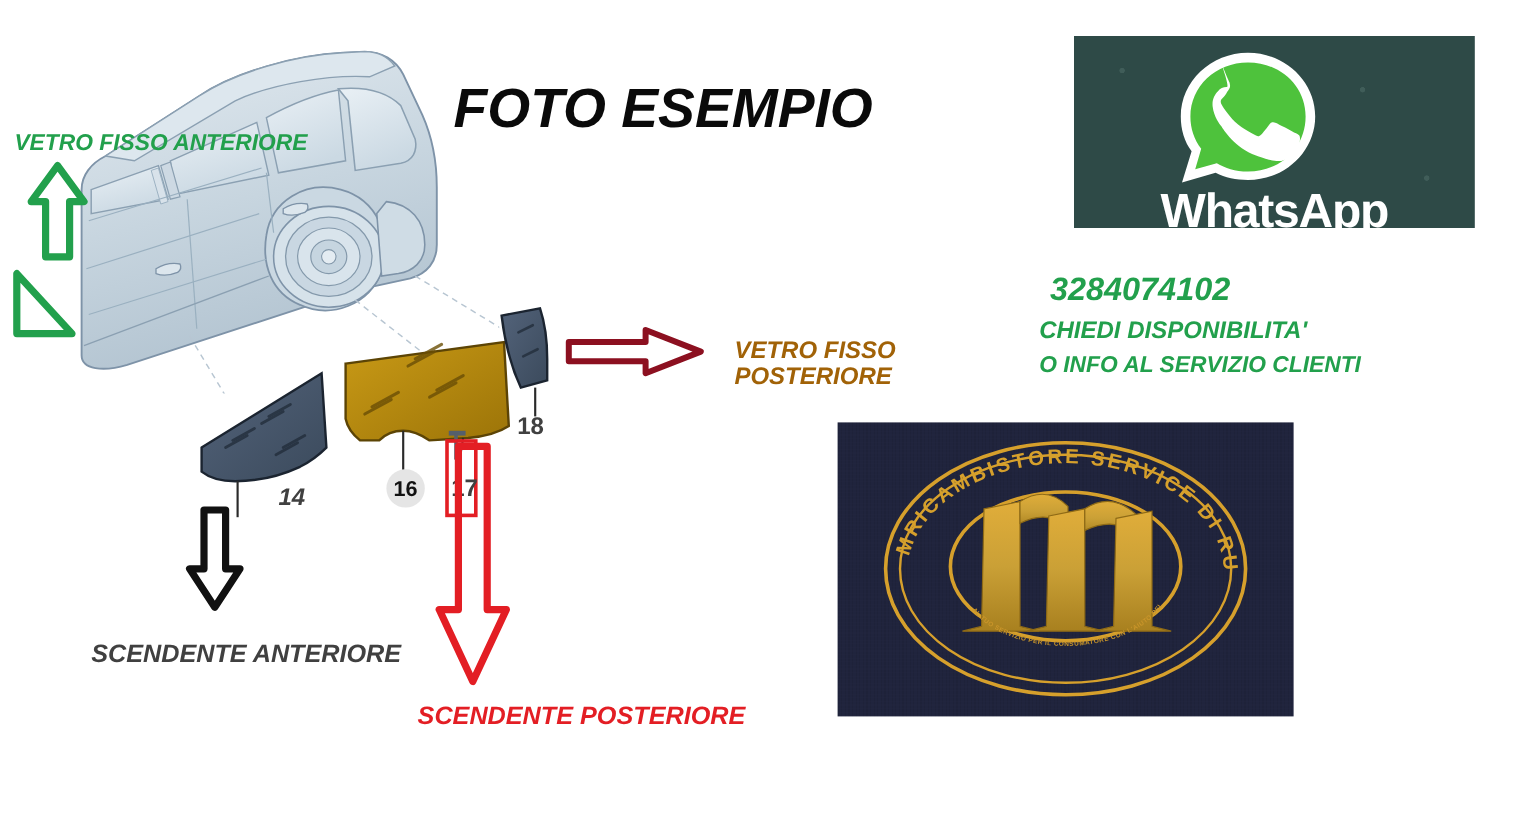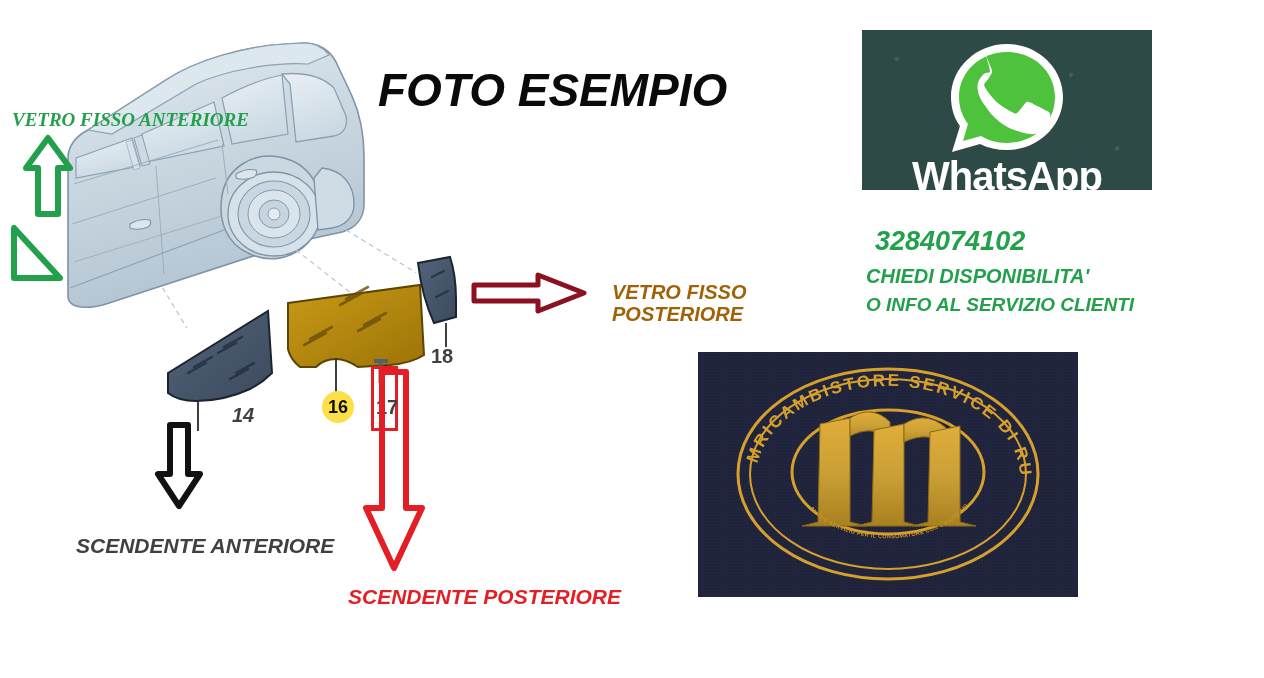--- a/index.html
+++ b/index.html
@@ -27,22 +27,22 @@
     font-family:"Liberation Sans",sans-serif;
     font-weight:bold;font-style:italic;color:#404040;white-space:nowrap;
   }
   .t-red{
     font-family:"Liberation Sans",sans-serif;
     font-weight:bold;font-style:italic;color:#e31e24;white-space:nowrap;
   }
 
   
   .wa-box{
-    left:862px;top:30px;width:290px;height:160px;
-    background:#2e4a47;overflow:hidden;
+    left:895px;top:30px;width:290px;height:160px;
+    background:#2e4a47;overflow:hidden;padding-left:44px;
   }
   .wa-texture{
     position:absolute;inset:0;opacity:.16;
     background-image:
       radial-gradient(circle at 12% 18%, #9fc0b8 0 2px, transparent 2.5px),
       radial-gradient(circle at 34% 60%, #9fc0b8 0 2px, transparent 2.5px),
       radial-gradient(circle at 72% 28%, #9fc0b8 0 2px, transparent 2.5px),
       radial-gradient(circle at 88% 74%, #9fc0b8 0 2px, transparent 2.5px),
       radial-gradient(circle at 55% 88%, #9fc0b8 0 2px, transparent 2.5px);
   }
@@ -179,33 +179,33 @@
 
     <g>
       <path d="M224,104 l14,0 l0,4 l-14,0 Z" fill="#555f6b"></path>
       <path d="M230,106 l0,22" stroke="#555f6b" stroke-width="3"></path>
     </g>
   </svg>
 
   <div class="abs t-black" style="left:232px;top:404px;font-size:20px;">14</div>
 
   <div class="abs" style="left:322px;top:391px;width:32px;height:32px;border-radius:50%;
-       background:#fde047;display:flex;align-items:center;justify-content:center;text-align:center;">
+       background:#e5e5e5;display:flex;align-items:center;justify-content:center;text-align:center;">
     <span style="font-family:'Liberation Sans',sans-serif;font-weight:bold;font-size:18px;color:#111;">16</span>
   </div>
 
   <div class="abs" style="left:371px;top:366px;width:27px;height:65px;
        border:3px solid #e31e24;box-sizing:border-box;"></div>
   <div class="abs t-black" style="left:376px;top:396px;font-size:20px;font-style:normal;">17</div>
 
   <div class="abs t-black" style="left:431px;top:345px;font-size:20px;font-style:normal;">18</div>
 
   <div class="abs t-title" style="left:378px;top:41px;margin-top:22px;">FOTO ESEMPIO</div>
 
-  <div class="abs t-green" style="left:12px;top:109px;font-size:19px;font-family:Liberation Serif, serif;">VETRO FISSO ANTERIORE</div>
+  <div class="abs t-green" style="left:12px;top:109px;font-size:19px;">VETRO FISSO ANTERIORE</div>
 
   <svg class="abs" style="left:22px;top:134px;" width="52" height="84" viewBox="0 0 52 84">
     <path d="M26,4 L48,34 L36,34 L36,80 L16,80 L16,34 L4,34 Z" fill="#ffffff" stroke="#22a04c" stroke-width="6" stroke-linejoin="round"></path>
   </svg>
 
   <svg class="abs" style="left:8px;top:222px;" width="58" height="62" viewBox="0 0 58 62">
     <path d="M6,6 L6,56 L52,56 Z" fill="#ffffff" stroke="#22a04c" stroke-width="6" stroke-linejoin="round"></path>
   </svg>
 
   <svg class="abs" style="left:470px;top:271px;" width="118" height="44" viewBox="0 0 118 44">

